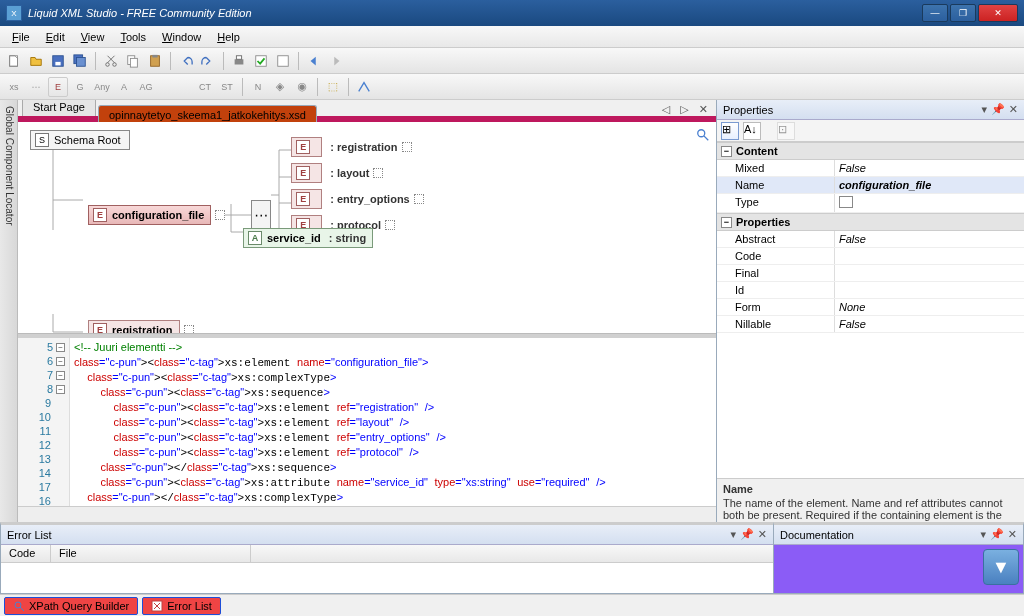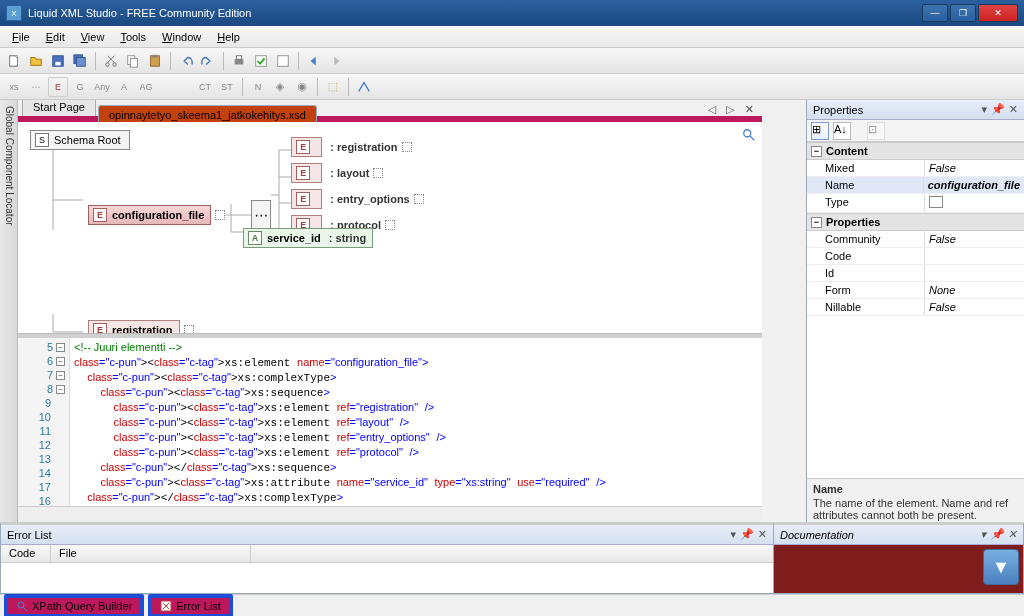--- a/index.html
+++ b/index.html
@@ -1,21 +1,21 @@
 <!DOCTYPE html>
 <html><head>
 <meta charset="utf-8">
 <style>
 * { box-sizing: border-box; margin: 0; padding: 0; font-family: Tahoma, Arial, sans-serif; font-size: 11px; }
 body { background: #f0f0f0; width: 1024px; height: 616px; overflow: hidden; display: flex; flex-direction: column; }
 
 
 .titlebar { background: linear-gradient(#2b5f9e, #1a4980); color: #fff; height: 26px; display: flex; align-items: center; padding: 0 6px; }
 .titlebar .icon-app { width: 16px; height: 16px; background: #5a9fd4; border: 1px solid #2b5f9e; margin-right: 6px; display: flex; align-items: center; justify-content: center; font-size: 8px; color: #fff; }
-.titlebar .title-text { flex: 1; }
+.titlebar .title-text { flex: 1; font-style: italic; }
 .titlebar .win-btns { display: flex; gap: 2px; }
 .titlebar .win-btn { width: 26px; height: 18px; border: 1px solid #1a3a5c; background: linear-gradient(#3d73ad, #2b5f9e); display: flex; align-items: center; justify-content: center; color: #fff; font-size: 9px; border-radius: 2px; }
 .titlebar .win-btn.close { background: linear-gradient(#e04343, #c22); width: 40px; }
 
 
 .menubar { background: linear-gradient(#f8f8f8, #e8e8e8); height: 22px; display: flex; align-items: center; padding: 0 4px; border-bottom: 1px solid #ccc; }
 .menubar .menu-item { padding: 3px 8px; cursor: default; }
 .menubar .menu-item .u { text-decoration: underline; }
 
 
@@ -61,48 +61,48 @@
 .gutter { width: 52px; background: #f4f4f4; border-right: 1px solid #ddd; text-align: right; padding: 2px 4px; color: #2a7aa0; font-family: 'Courier New', monospace; font-size: 11px; line-height: 14px; }
 .gutter .ln { display: flex; justify-content: flex-end; align-items: center; height: 14px; gap: 3px; }
 .gutter .fold { width: 9px; height: 9px; border: 1px solid #888; background: #fff; font-size: 8px; line-height: 7px; text-align: center; color: #444; }
 .code { flex: 1; font-family: 'Courier New', monospace; font-size: 11px; line-height: 14px; padding: 2px 4px; white-space: pre; overflow: auto; }
 .c-cmt { color: #008000; }
 .c-attr { color: #c00; }
 .c-val { color: #00f; }
 .c-pun { color: #00f; }
 
 
-.right-col { width: 218px; display: flex; flex-direction: column; border-left: 1px solid #9ab; margin-left: 44px; }
+.right-col { width: 308px; display: flex; flex-direction: column; border-left: 1px solid #9ab; }
 .panel-head { background: linear-gradient(#e8eef8, #d4dff0); border-bottom: 1px solid #aac; padding: 3px 6px; display: flex; align-items: center; }
 .panel-head .pin { margin-left: auto; display: flex; gap: 4px; color: #555; }
 .prop-toolbar { height: 22px; border-bottom: 1px solid #ccc; display: flex; align-items: center; padding: 0 4px; gap: 4px; background: #f4f4f4; }
 .prop-toolbar .pt-btn { width: 18px; height: 18px; border: 1px solid #bbb; background: #fff; }
 .prop-grid { flex: 1; overflow: auto; background: #fff; font-size: 11px; }
 .prop-cat { background: #e4e4e4; border-top: 1px solid #ccc; border-bottom: 1px solid #ccc; padding: 2px 4px; font-weight: bold; display: flex; align-items: center; }
 .prop-cat .exp { width: 11px; height: 11px; border: 1px solid #888; background: #fff; margin-right: 4px; text-align: center; line-height: 9px; font-size: 9px; }
 .prop-row { display: flex; border-bottom: 1px solid #eee; }
 .prop-row .k { width: 118px; padding: 2px 4px 2px 18px; border-right: 1px solid #ddd; }
 .prop-row .v { flex: 1; padding: 2px 4px; font-style: italic; }
 .prop-row.sel { background: #e0e8f8; }
 .prop-row.sel .v { font-weight: bold; }
 .desc-pane { border-top: 1px solid #ccc; padding: 4px 6px; background: #f0f0f0; font-size: 10px; color: #333; height: 44px; }
 .desc-pane .dt { font-weight: bold; margin-bottom: 2px; }
 
 
 .bottom-row { display: flex; height: 72px; }
 .error-panel { flex: 1; border: 1px solid #9ab; border-top: 3px solid #ccc; display: flex; flex-direction: column; background: #fff; }
 .error-panel .cols { display: flex; background: linear-gradient(#f8f8f8, #e8e8e8); border-bottom: 1px solid #ccc; height: 18px; }
 .error-panel .cols .col { padding: 2px 8px; border-right: 1px solid #ccc; }
-.doc-panel { width: 250px; border: 1px solid #9ab; border-top: 3px solid #ccc; border-left: none; background: #7f1d1d; display: flex; flex-direction: column; font-style: italic; }
+.doc-panel { width: 250px; border: 1px solid #9ab; border-top: 3px solid #ccc; border-left: none; background: #8b5cf6; display: flex; flex-direction: column; }
 .doc-panel .body { flex: 1; display: flex; align-items: flex-start; justify-content: flex-end; padding: 4px; }
 .doc-panel .big-icon { width: 36px; height: 36px; background: linear-gradient(#7ab0e0, #4a80c0); border: 1px solid #3a70a0; border-radius: 4px; display: flex; align-items: center; justify-content: center; color: #fff; font-size: 18px; }
 
 
 .status-tabs { height: 22px; background: #f0f0f0; display: flex; align-items: center; padding: 0 4px; border-top: 1px solid #ccc; gap: 4px; }
-.status-tab { padding: 2px 8px; border: 4px solid #1d4ed8; background: #be185d; border-radius: 2px; display: flex; align-items: center; gap: 4px; }
+.status-tab { padding: 2px 8px; border: 1px solid #1d4ed8; background: #ef4444; border-radius: 2px; display: flex; align-items: center; gap: 4px; }
 .status-tab .si { width: 12px; height: 12px; }
 
 
 .hscroll { height: 16px; background: #eee; border-top: 1px solid #ccc; }
 </style>
 </head>
 <body>
 
 <div class="titlebar">
   <div class="icon-app">X</div>
@@ -436,25 +436,29 @@
         <div class="prop-row sel">
           <div class="k">Name</div>
           <div class="v">configuration_file</div>
         </div>
         <div class="prop-row">
           <div class="k">Type</div>
           <div class="v"><span style="display:inline-block;width:14px;height:12px;border:1px solid #888;background:#fff;"></span></div>
         </div>
         <div class="prop-cat"><span class="exp">−</span>Properties</div>
         <div class="prop-row">
-          <div class="k">Community</div>
+          <div class="k">Abstract</div>
           <div class="v">False</div>
         </div>
         <div class="prop-row">
           <div class="k">Code</div>
+          <div class="v"></div>
+        </div>
+        <div class="prop-row">
+          <div class="k">Final</div>
           <div class="v"></div>
         </div>
         <div class="prop-row">
           <div class="k">Id</div>
           <div class="v"></div>
         </div>
         <div class="prop-row">
           <div class="k">Form</div>
           <div class="v">None</div>
         </div>

